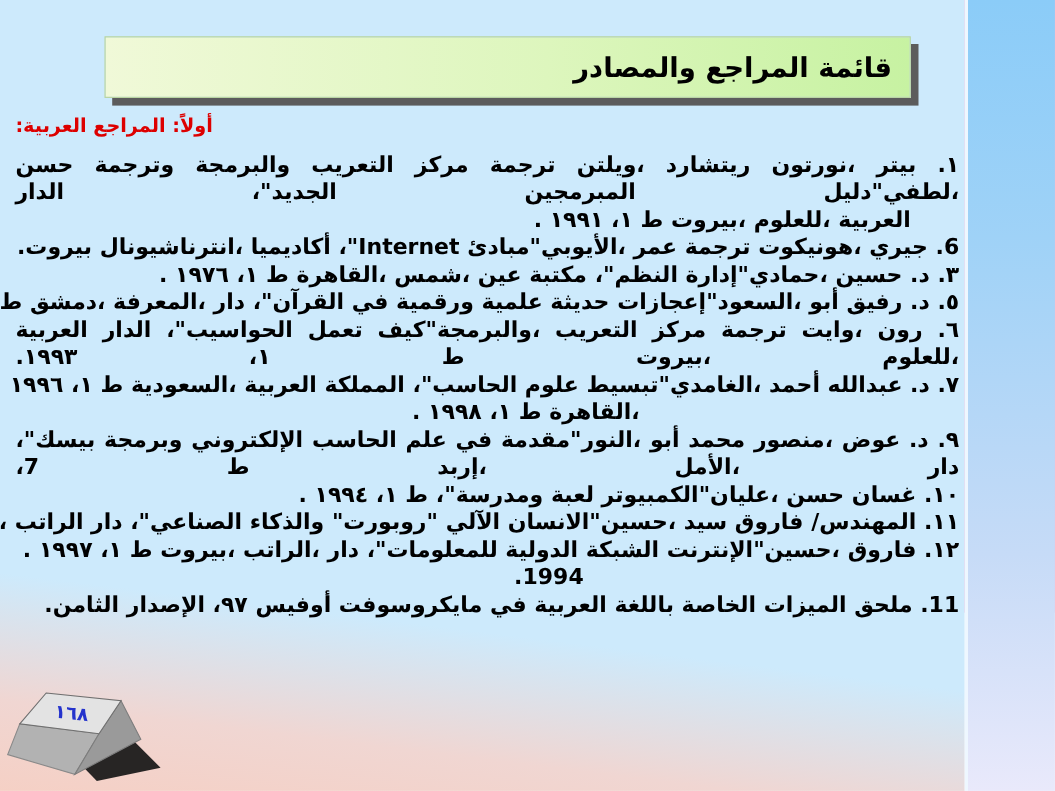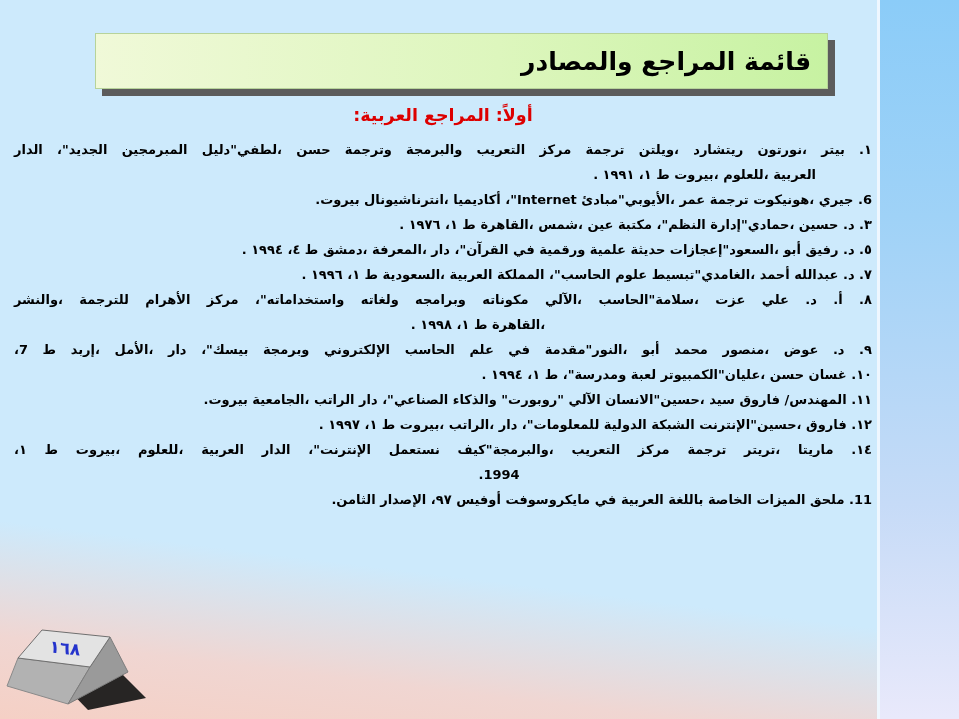--- a/index.html
+++ b/index.html
@@ -28,30 +28,30 @@
     background:linear-gradient(90deg, #f0f9d8 0%, #ddf6bd 55%, #c7f2a2 100%);
     border:1px solid #b7d39a;
     box-shadow:7px 7px 0 #5c5c5c;
     display:flex; align-items:center; justify-content:flex-end; padding-right:16px;
   }
   .title-box .t { font-size:25px; font-weight:bold; color:#000; direction:rtl; }
 
   
   .content { position:absolute; left:14px; top:102px; width:858px; }
   .heading {
-    direction:rtl; text-align:center; color:#dd0000;
+    direction:rtl; text-align:left; color:#dd0000;
     font-weight:bold; font-size:17.5px; line-height:26px; margin-bottom:9px;
   }
   .ln {
-    direction:rtl; text-align:right; font-weight:bold; font-size:13px;
+    direction:rtl; text-align:right; font-weight:bold; font-size:20px;
     line-height:25px; color:#000; white-space:nowrap;
   }
   .full { white-space:normal; text-align:justify; text-align-last:justify; }
   .left { text-align:center; }
-  .right-ind { margin-right:56px; }
+  .right-ind { margin-right:44px; }
 
   .keycap { position:absolute; left:6px; top:624px; }
 </style>
 </head>
 <body>
 
 <div class="slide">
 
   <div class="main">
 
@@ -70,40 +70,41 @@
         <div class="ref">
           <div class="ln">6. جيري ،هونيكوت ترجمة عمر ،الأيوبي"مبادئ Internet"، أكاديميا ،انترناشيونال بيروت.</div>
         </div>
         <div class="ref">
           <div class="ln">٣. د. حسين ،حمادي"إدارة النظم"، مكتبة عين ،شمس ،القاهرة ط ١، ١٩٧٦ .</div>
         </div>
         <div class="ref">
           <div class="ln">٥. د. رفيق أبو ،السعود"إعجازات حديثة علمية ورقمية في القرآن"، دار ،المعرفة ،دمشق ط ٤، ١٩٩٤ .</div>
         </div>
         <div class="ref">
+          <div class="ln full">٦. رون ،وايت ترجمة مركز التعريب ،والبرمجة"كيف تعمل الحواسيب"، الدار العربية ،للعلوم ،بيروت ط ١، ١٩٩٣.</div>
+        </div>
+        <div class="ref">
           <div class="ln">٧. د. عبدالله أحمد ،الغامدي"تبسيط علوم الحاسب"، المملكة العربية ،السعودية ط ١، ١٩٩٦ .</div>
         </div>
         <div class="ref">
-          <div class="ln full">٨. أ. د. علي عزت ،سلامة"الحاسب ،الآلي مكوناته وبرامجه ولغاته واستخداماته"، مركز الأهرام للترجمة ،والنشر</div>
           <div class="ln left" style="margin-left:70px">،القاهرة ط ١، ١٩٩٨ .</div>
         </div>
         <div class="ref">
           <div class="ln full">٩. د. عوض ،منصور محمد أبو ،النور"مقدمة في علم الحاسب الإلكتروني وبرمجة بيسك"، دار ،الأمل ،إربد ط 7،</div>
         </div>
         <div class="ref">
           <div class="ln">١٠. غسان حسن ،عليان"الكمبيوتر لعبة ومدرسة"، ط ١، ١٩٩٤ .</div>
         </div>
         <div class="ref">
           <div class="ln">١١. المهندس/ فاروق سيد ،حسين"الانسان الآلي "روبورت" والذكاء الصناعي"، دار الراتب ،الجامعية بيروت.</div>
         </div>
         <div class="ref">
           <div class="ln">١٢. فاروق ،حسين"الإنترنت الشبكة الدولية للمعلومات"، دار ،الراتب ،بيروت ط ١، ١٩٩٧ .</div>
         </div>
         <div class="ref">
-          <div class="ln full">١٤. ماريتا ،تريتر ترجمة مركز التعريب ،والبرمجة"كيف نستعمل الإنترنت"، الدار العربية ،للعلوم ،بيروت ط ١،</div>
           <div class="ln left" style="margin-left:112px">1994.</div>
         </div>
         <div class="ref">
           <div class="ln">11. ملحق الميزات الخاصة باللغة العربية في مايكروسوفت أوفيس ٩٧، الإصدار الثامن.</div>
         </div>
       </div>
     </div>
 
     <svg class="keycap" width="150" height="100" viewBox="0 0 150 100">
       <polygon points="55,58 110,44 140,74 82,86" fill="#161616" opacity="0.92"></polygon>

